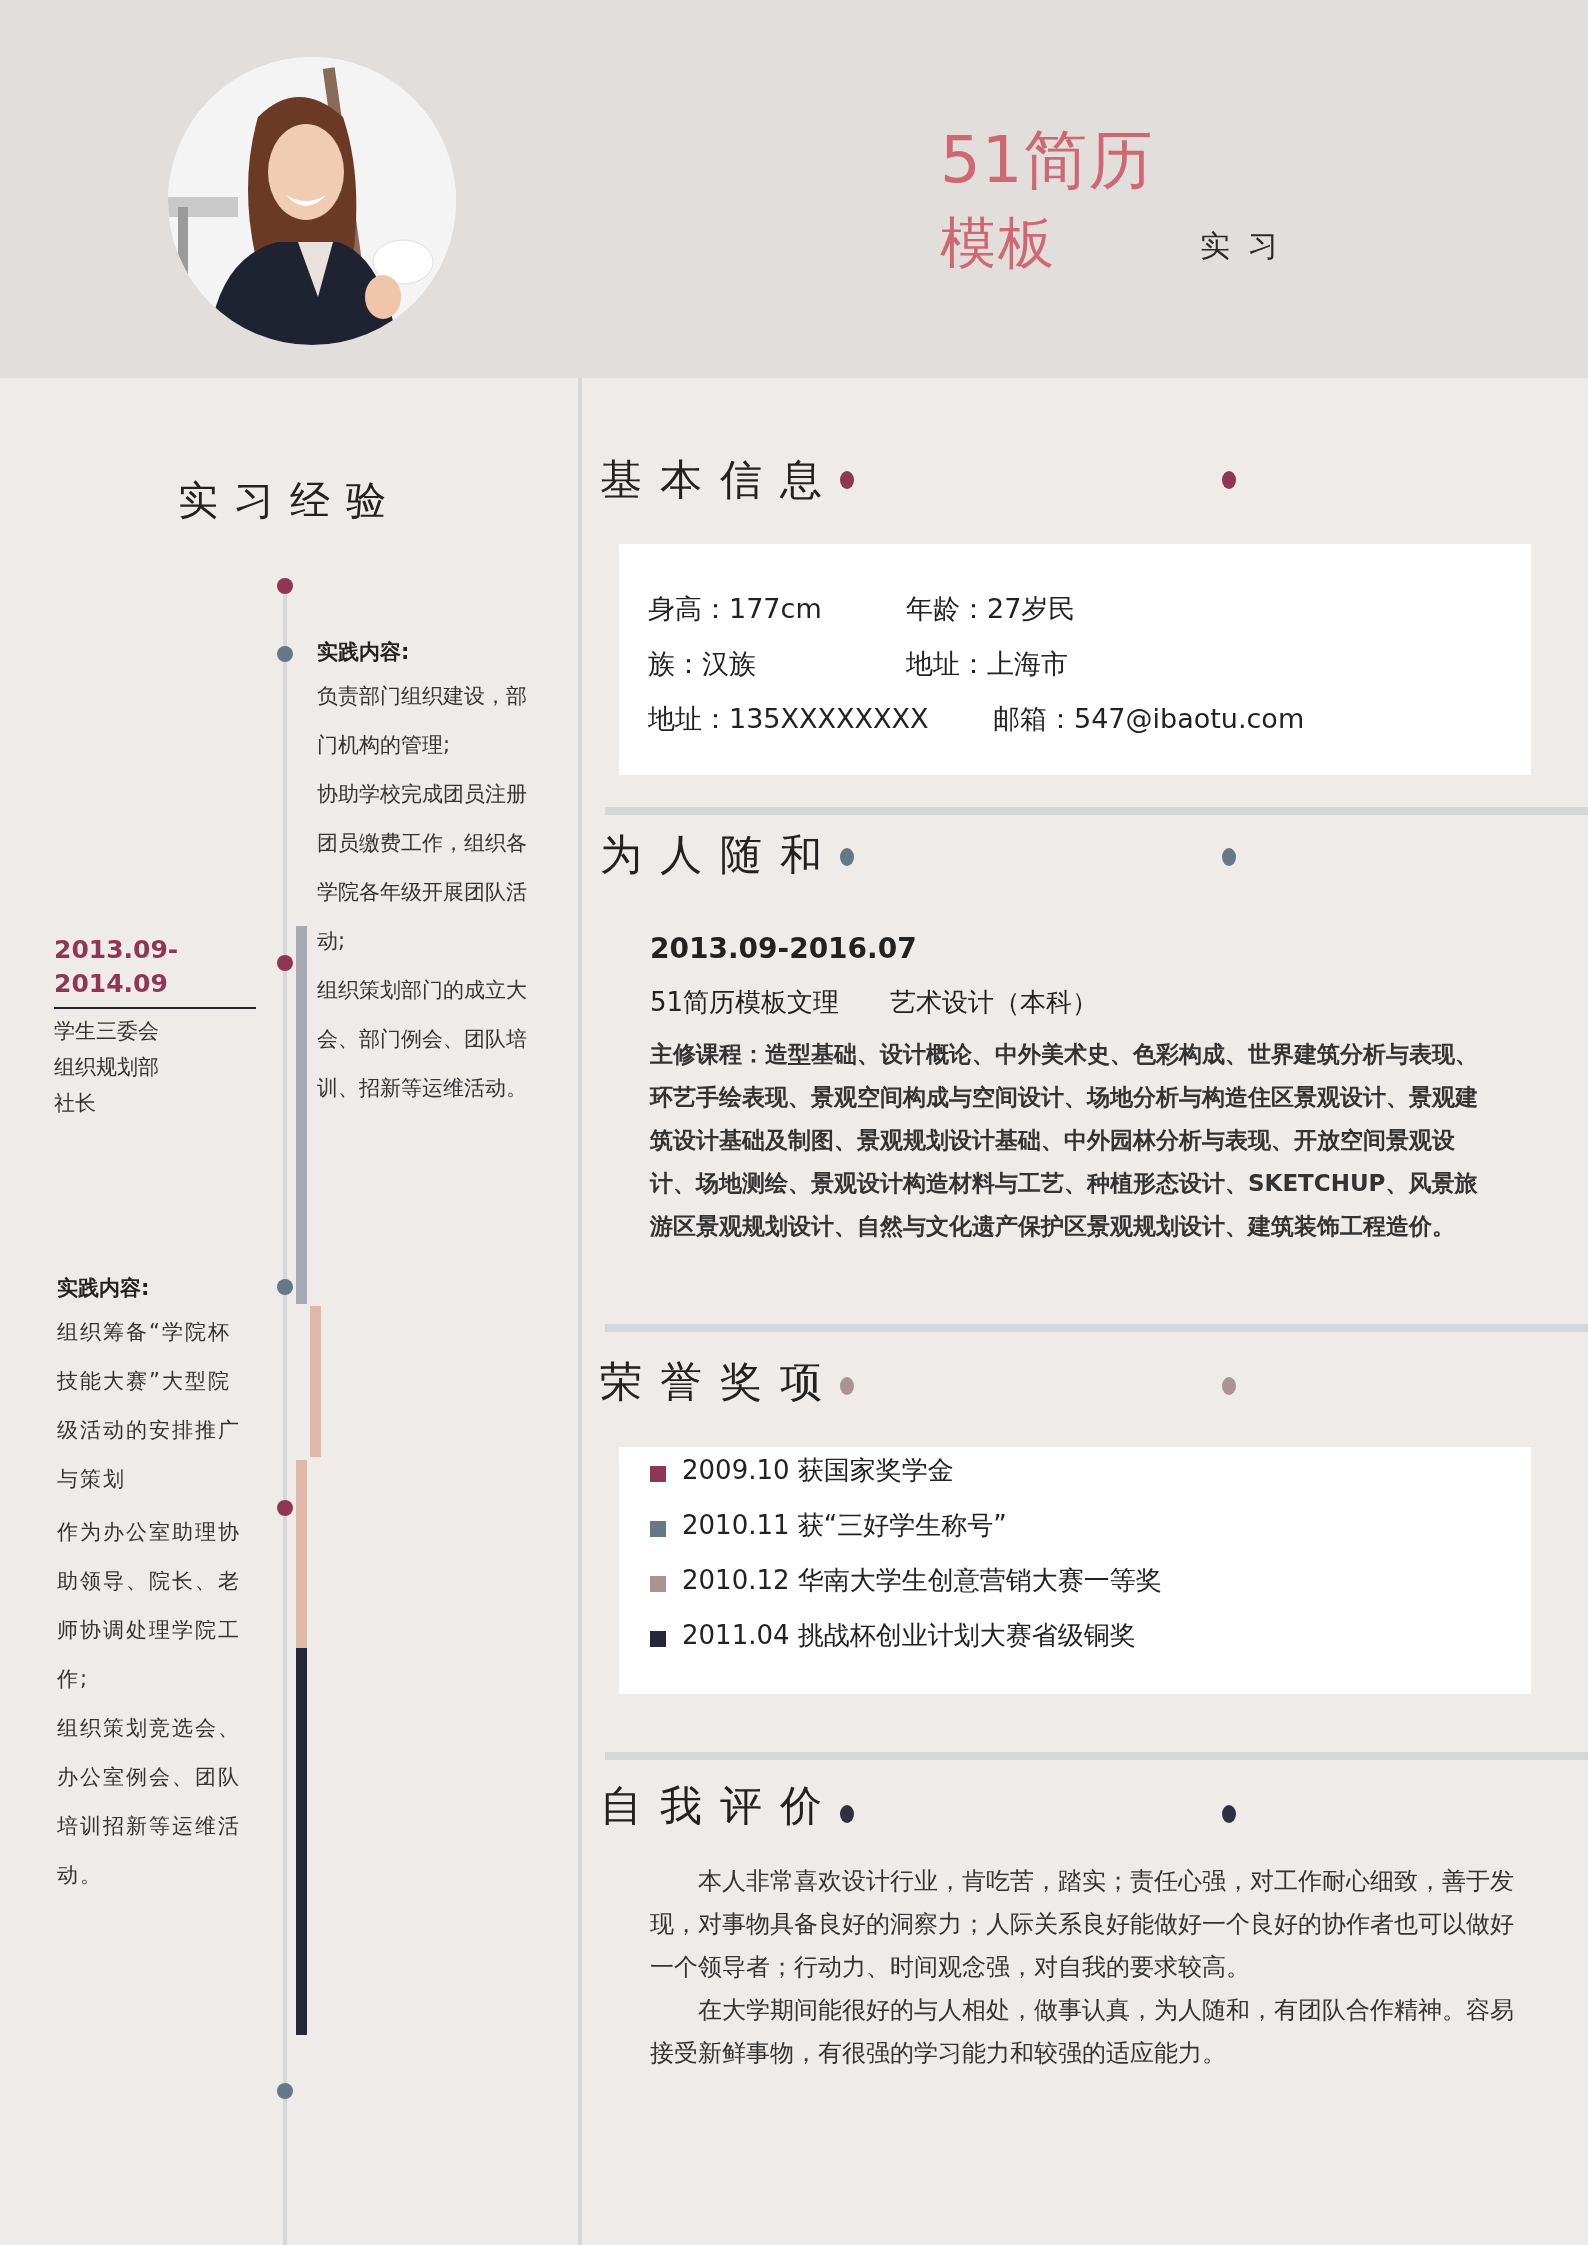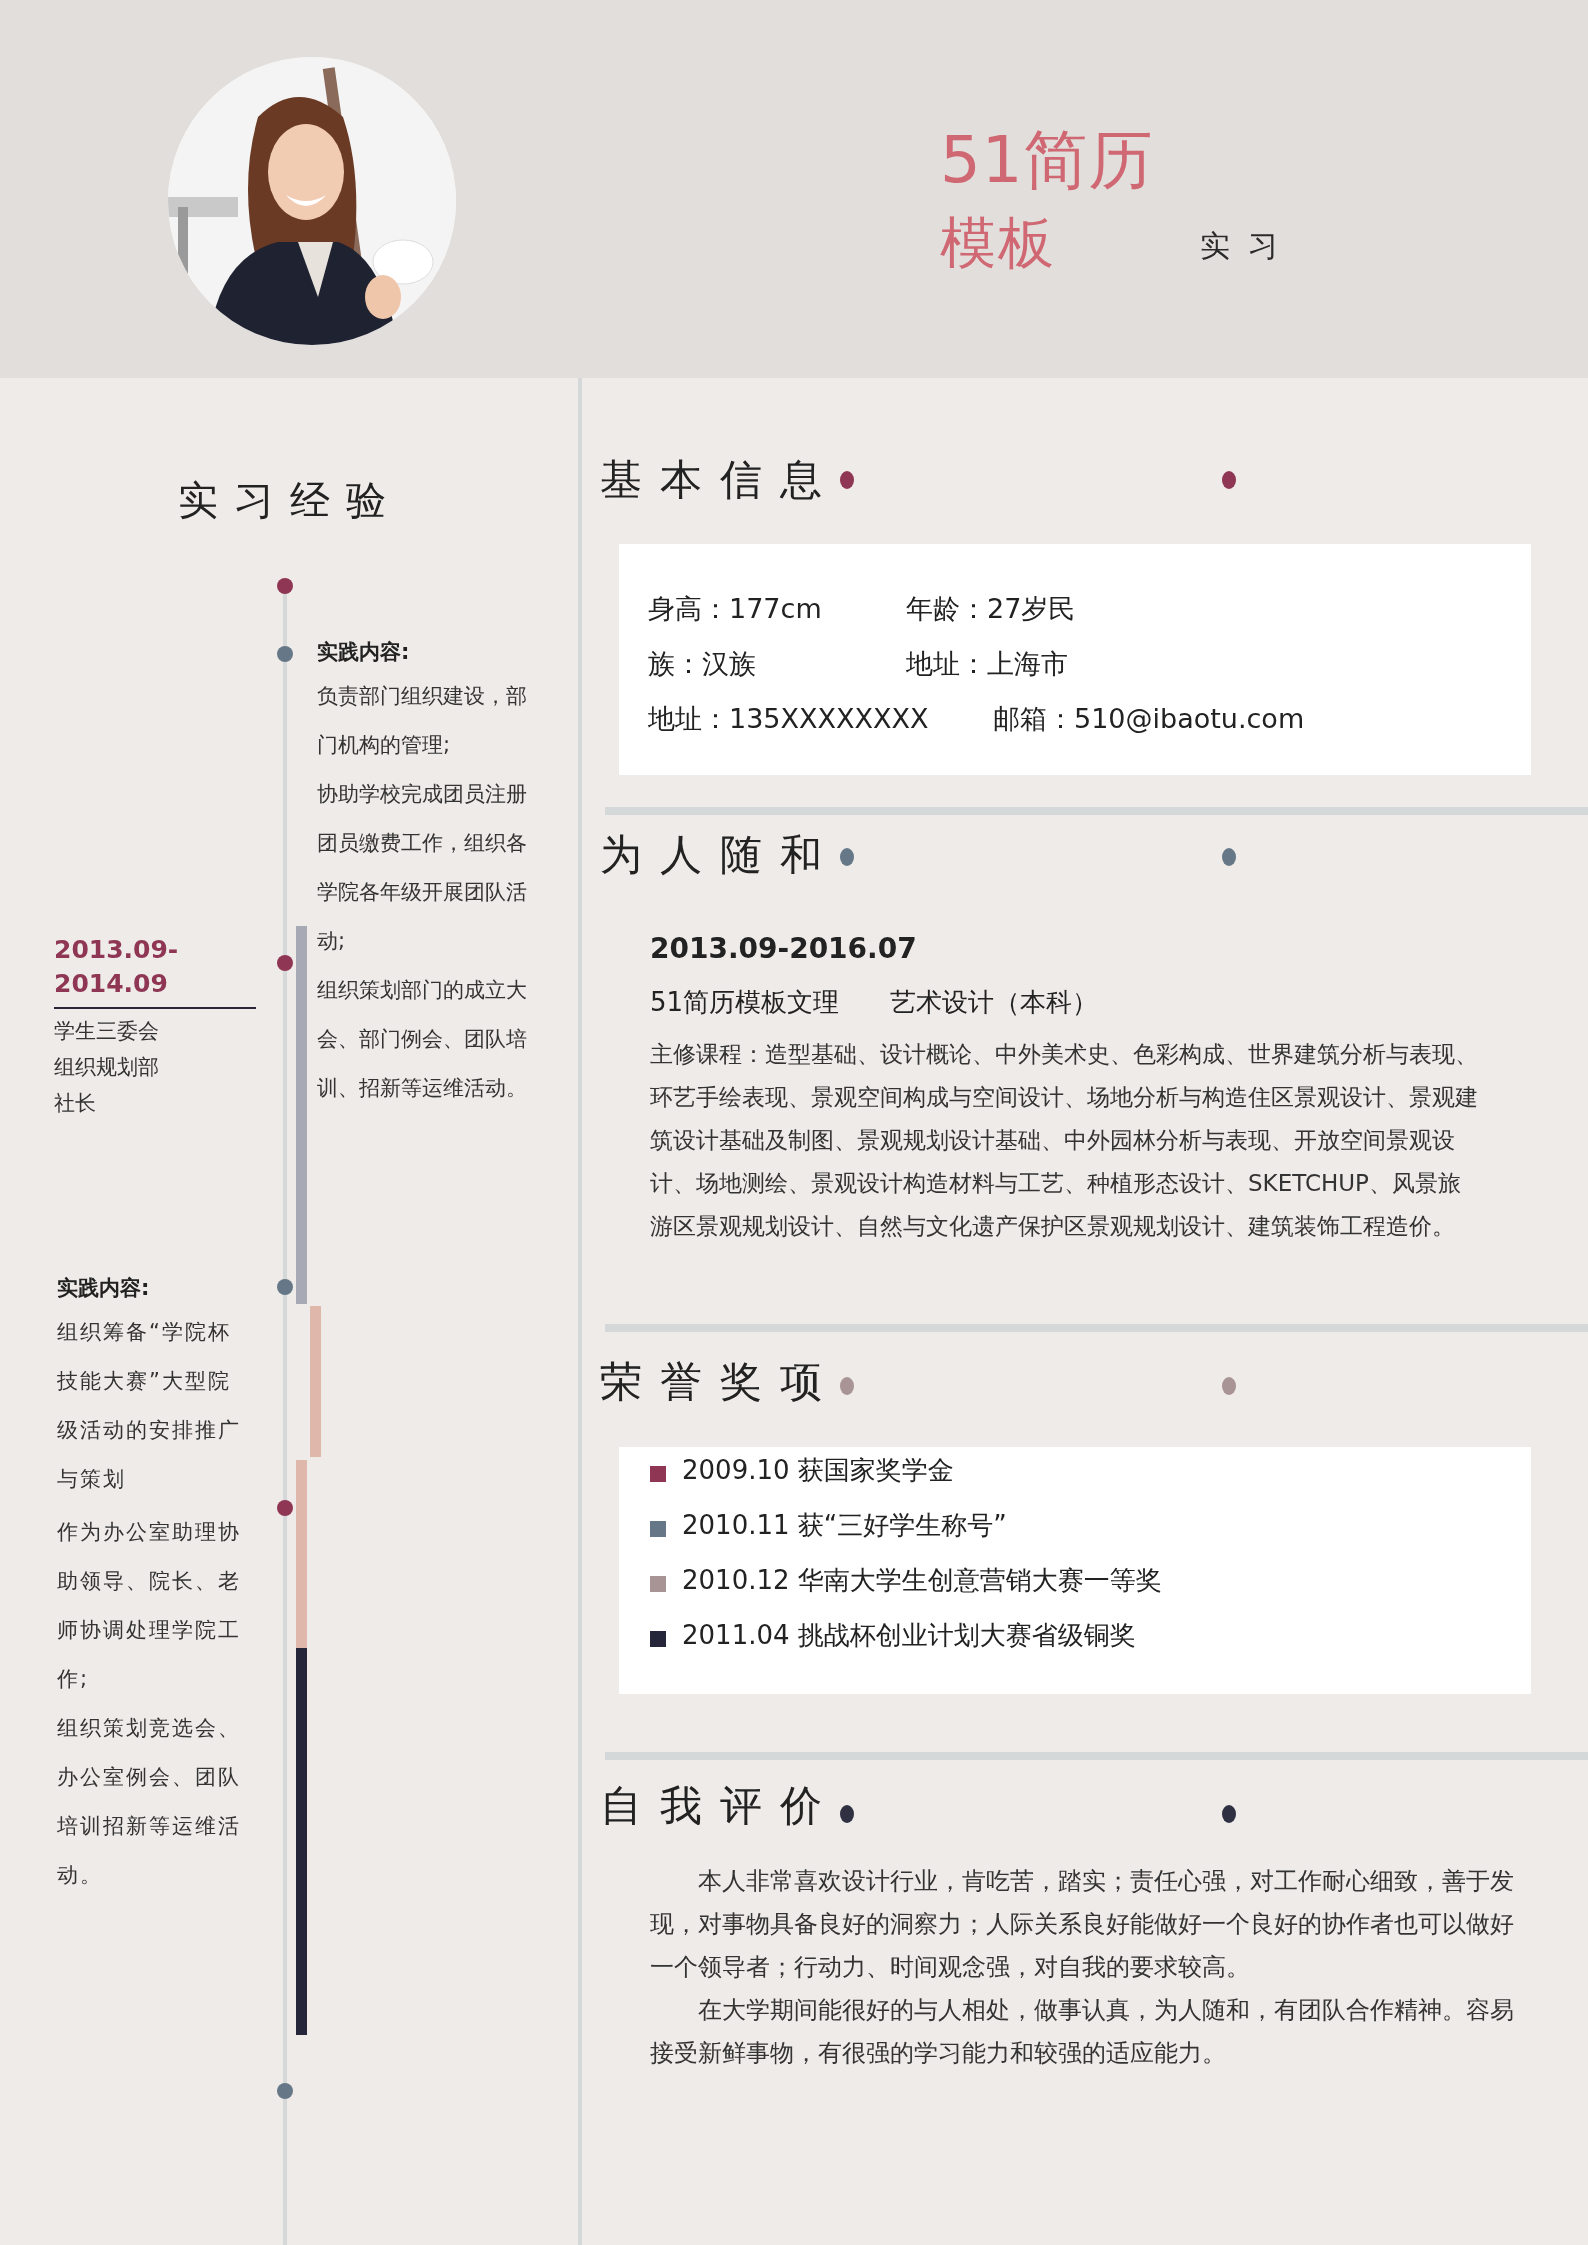--- a/index.html
+++ b/index.html
@@ -45,21 +45,21 @@
   
   .sec-title { left: 600px; width: 988px; text-align: left; font-size: 42px; letter-spacing: 18px; color: #222; line-height: 60px; font-family: Liberation Serif, serif; }
   .sec-dot { width: 14px; height: 18px; border-radius: 50%; }
   .hdiv { left: 605px; width: 983px; height: 8px; background: #d5d8d9; }
   .white-box { left: 619px; width: 912px; background: #ffffff; }
 
   .info-row { font-size: 27px; color: #222; line-height: 55px; }
   .edu-date { left: 650px; top: 932px; font-size: 28px; font-weight: bold; color: #222; }
   .edu-school { left: 650px; top: 985px; font-size: 26px; color: #222; }
   .edu-major { left: 890px; top: 985px; font-size: 26px; color: #222; }
-  .edu-courses { left: 650px; top: 1033px; width: 830px; font-size: 23px; line-height: 43px; color: #333; }
+  .edu-courses { left: 650px; top: 1033px; width: 830px; font-size: 23px; line-height: 43px; color: #333; font-weight: bold; }
 
   .award-item { left: 650px; font-size: 26px; color: #222; line-height: 36px; display: flex; align-items: center; }
   .award-sq { width: 16px; height: 16px; margin-right: 16px; margin-top: 8px; flex: none; }
 
   .eval-text { left: 650px; top: 1860px; width: 870px; font-size: 24px; line-height: 43px; color: #333; }
   .eval-text p { text-indent: 2em; }
 </style>
 </head>
 <body>
 
@@ -155,21 +155,21 @@
 <div class="abs info-row" style="left:648px; top:636px;">
   <span>族：</span><span>汉族</span>
 </div>
 <div class="abs info-row" style="left:906px; top:636px;">
   <span>地址：</span><span>上海市</span>
 </div>
 <div class="abs info-row" style="left:648px; top:691px;">
   <span>地址：</span><span>135XXXXXXXX</span>
 </div>
 <div class="abs info-row" style="left:993px; top:691px;">
-  <span>邮箱：</span><span>510@ibaotu.com</span>
+  <span>邮箱：</span><span>547@ibaotu.com</span>
 </div>
 
 <div class="abs hdiv" style="top:807px;"></div>
 
 <div class="abs sec-title" style="top:825px;">为人随和</div>
 <div class="abs sec-dot" style="left:840px; top:848px; background:#667887;"></div>
 <div class="abs sec-dot" style="left:1222px; top:848px; background:#667887;"></div>
 
 <div class="abs edu-date">2013.09-2016.07</div>
 <div class="abs edu-school">51简历模板文理</div>

